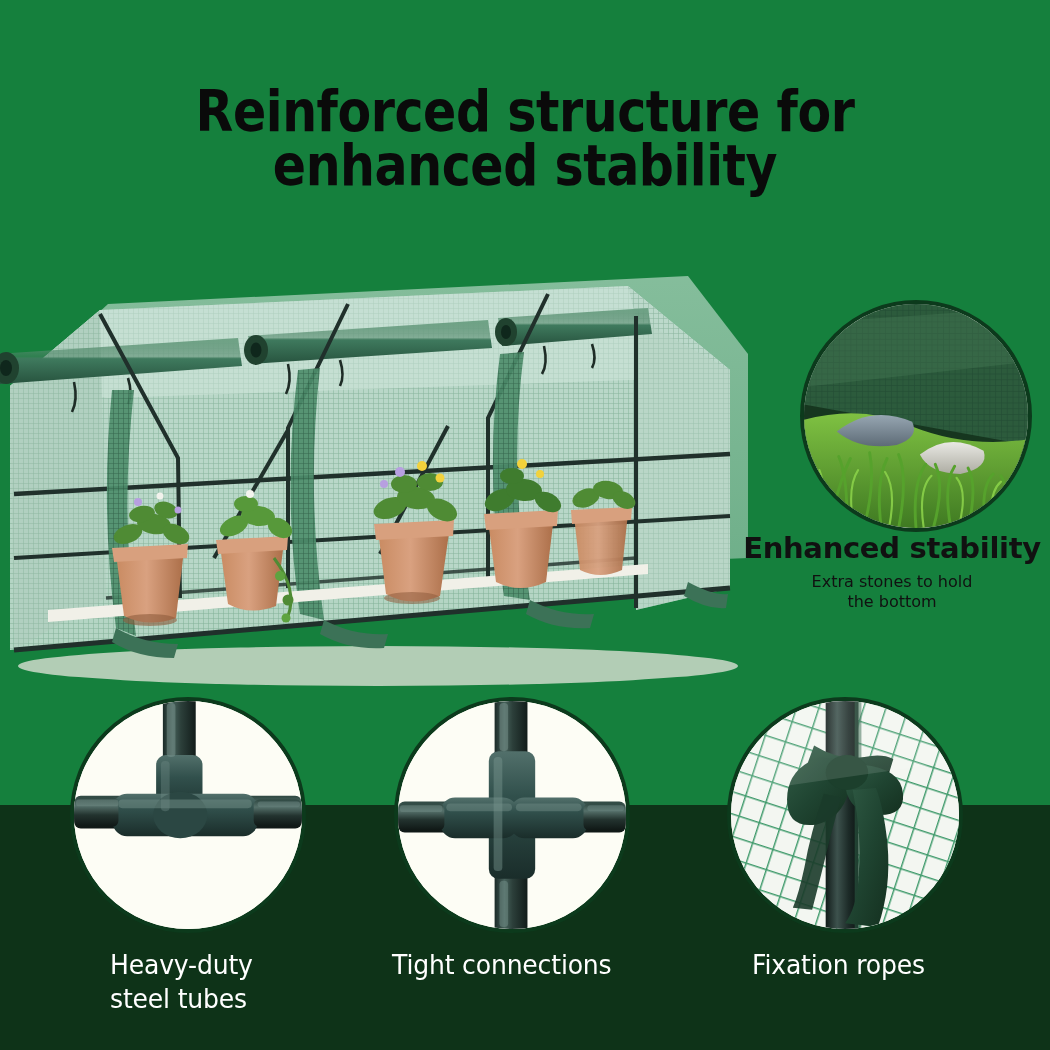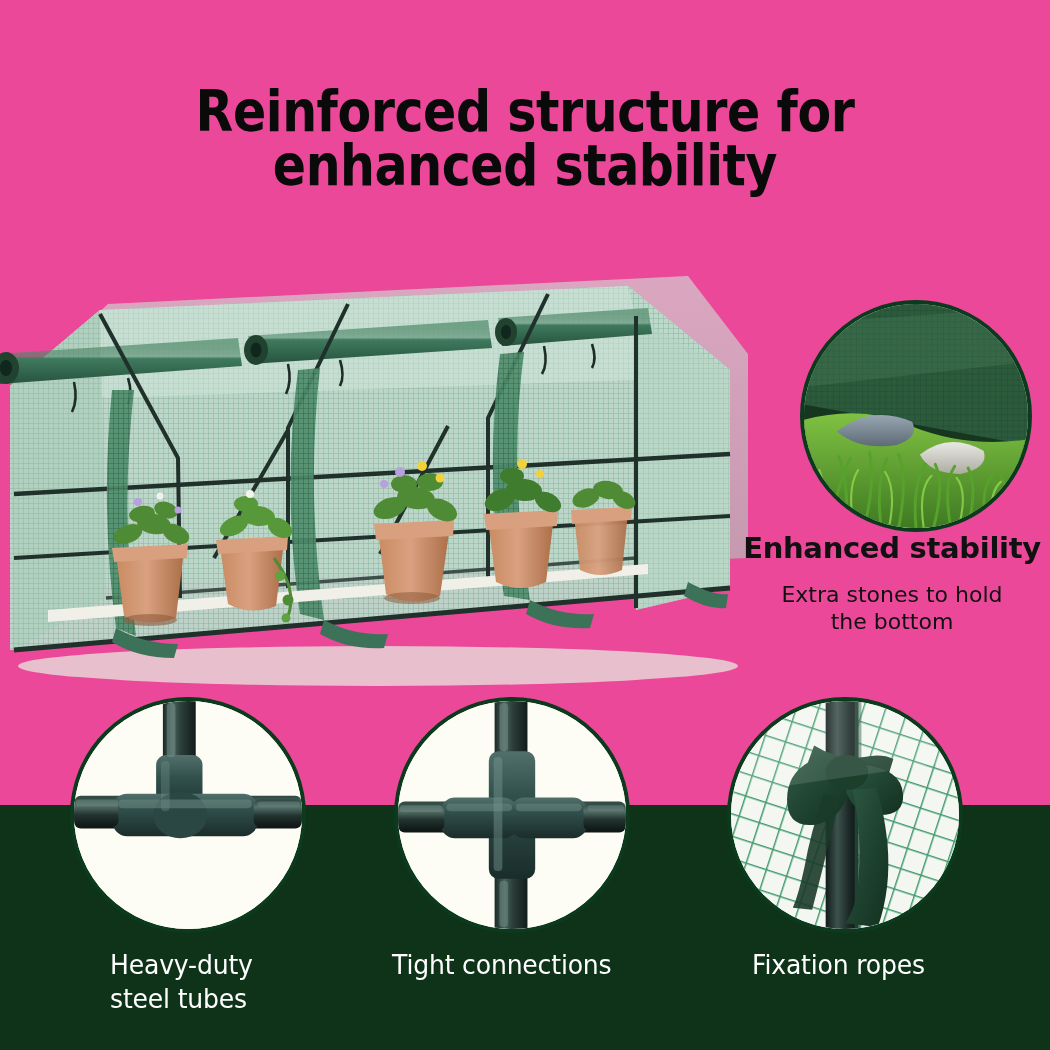--- a/index.html
+++ b/index.html
@@ -3,21 +3,21 @@
 <meta charset="utf-8">
 <style>
   * { margin:0; padding:0; box-sizing:border-box; }
   html,body { width:1050px; height:1050px; }
   body {
     font-family:"Liberation Sans", sans-serif;
     background:#fdfdf5;
     position:relative;
     overflow:hidden;
   }
-  #stage { position:absolute; inset:0; width:1050px; height:1050px; background:#ec4899; }
+  #stage { position:absolute; inset:0; width:1050px; height:1050px; background:#15803d; }
 
   
   .headline {
     position:absolute; left:0; top:84px; width:1050px;
     text-align:center;
     font-family:"DejaVu Sans", sans-serif;
     font-weight:700;
     font-size:57px;
     line-height:0.95;
     letter-spacing:-0.5px;
@@ -55,21 +55,21 @@
   
   .cap-stability {
     position:absolute; left:742px; top:532px; width:300px; text-align:center;
     font-family:"DejaVu Sans", sans-serif;
     color:#111;
   }
   .cap-stability .t {
     font-size:29px; font-weight:700; line-height:1.12; letter-spacing:-0.3px;
   }
   .cap-stability .s {
-    font-size:22px; font-weight:400; line-height:1.22; margin-top:18px;
+    font-size:16px; font-weight:400; line-height:1.22; margin-top:8px;
     white-space:pre-line;
   }
 
   .band-cap {
     position:absolute;
     color:#ffffff;
     font-family:"DejaVu Sans", sans-serif;
     font-size:27px;
     font-weight:400;
     line-height:1.25;

